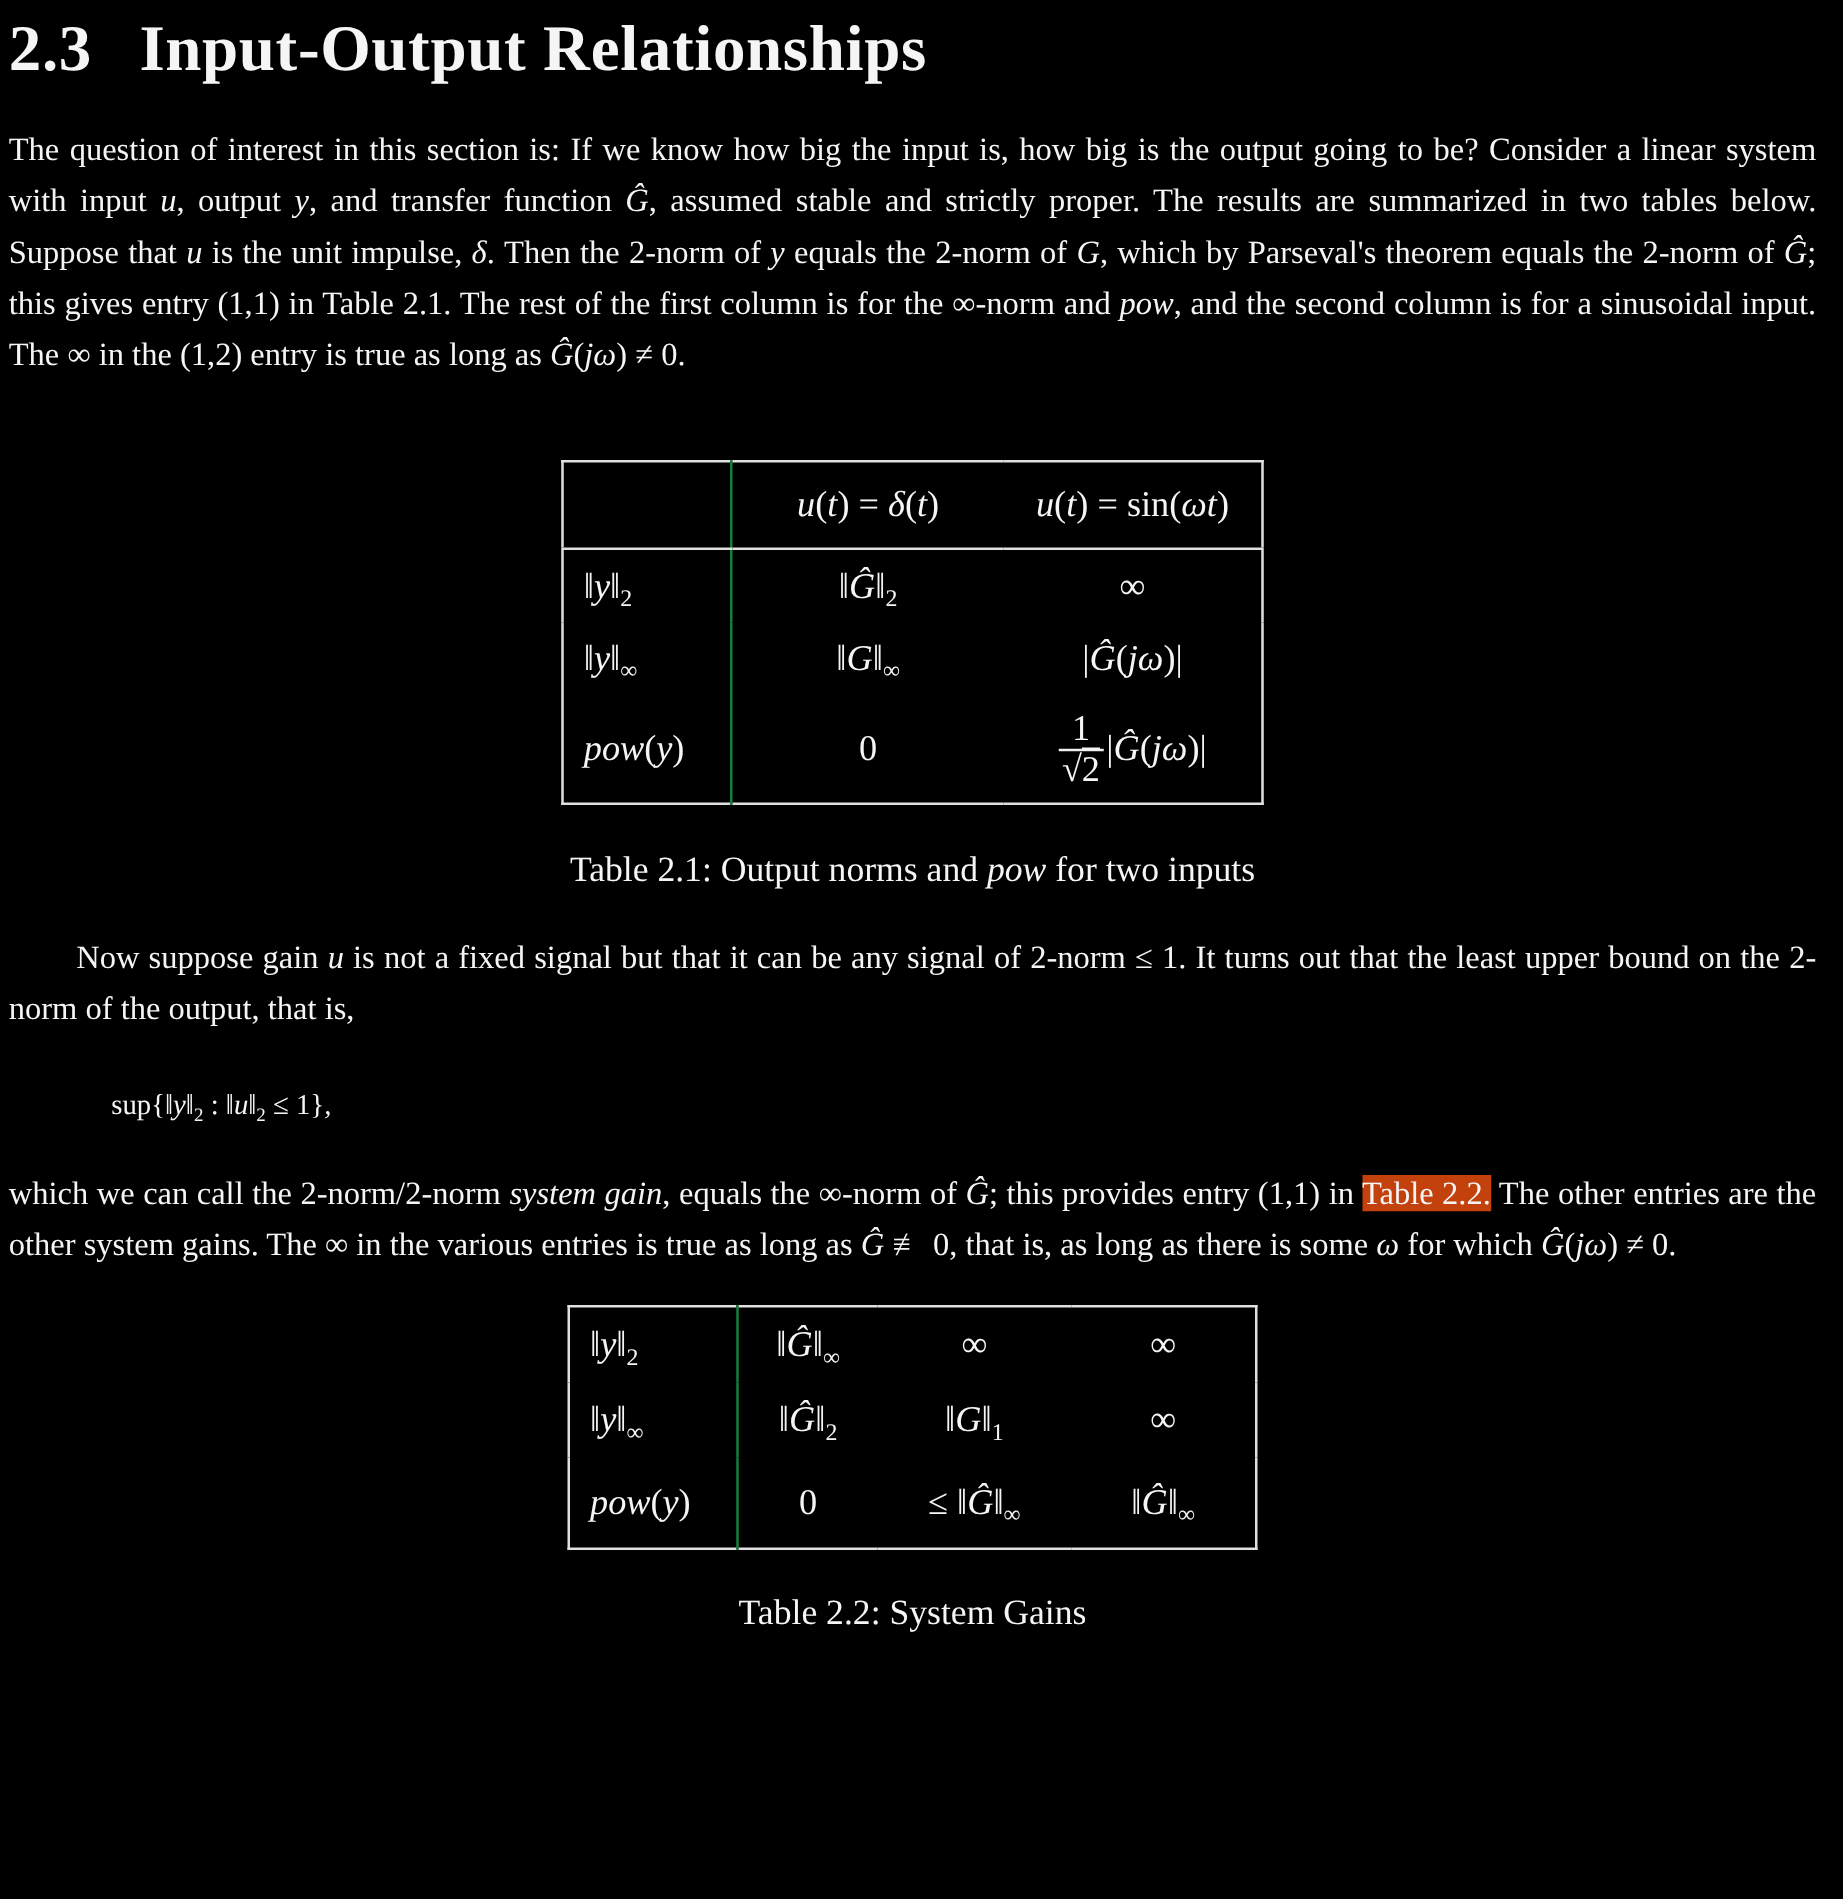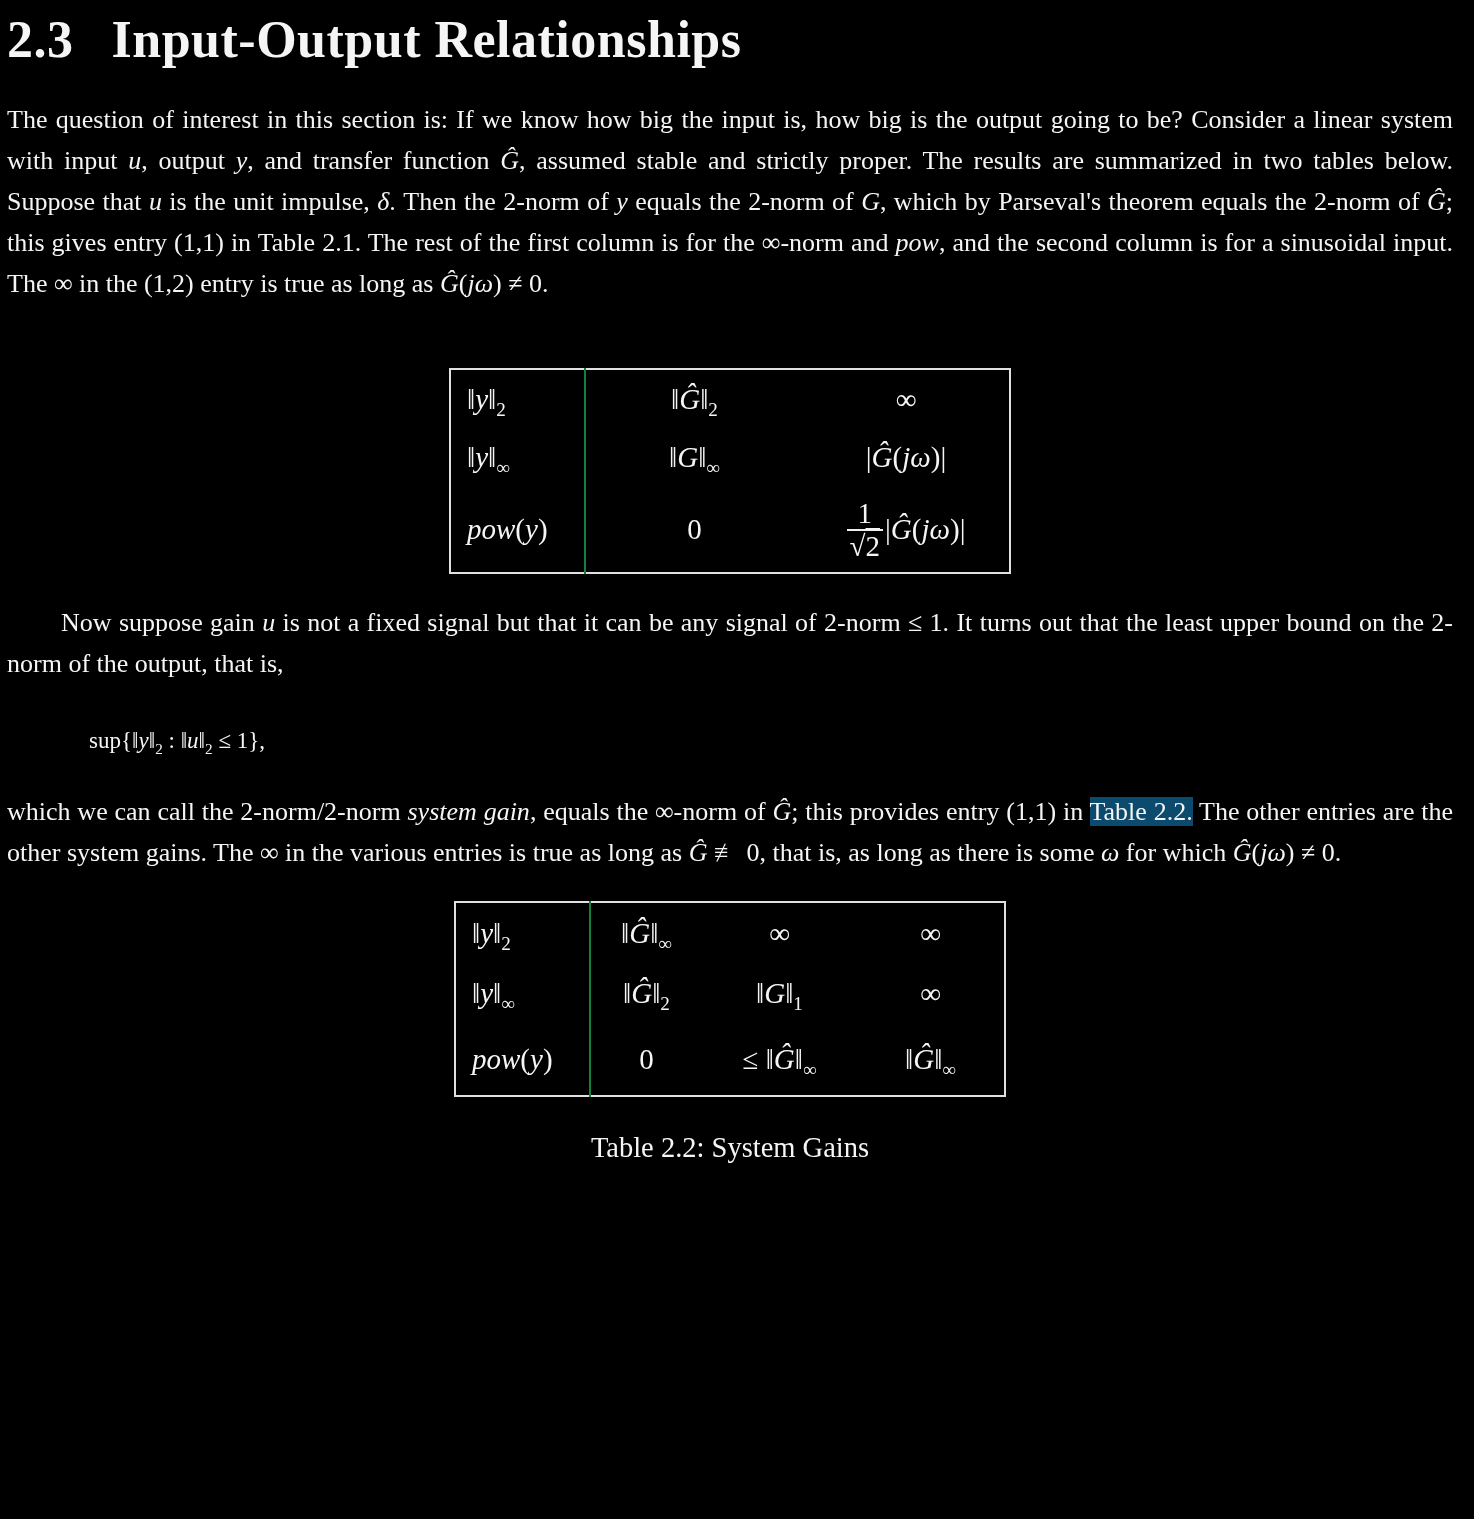--- a/index.html
+++ b/index.html
@@ -33,21 +33,21 @@
   .p3 { margin-top: 30px; }
 
   .formula {
     font-size: 23px;
     line-height: 41px;
     margin: 36px 0 0 82px;
   }
 
   .it { font-style: italic; }
   sub { font-size: 66%; line-height: 0; }
-  .hl { background: #0c4a6e; }
+  .hl { background: #c2410c; }
 
   .t21wrap { margin-top: 64px; }
   .t22wrap { margin-top: 28px; }
 
   .mtable {
     border-collapse: collapse;
     table-layout: fixed;
     margin: 0 auto;
     font-size: 29px;
     border: 2px solid #e0e0e0;
@@ -102,20 +102,25 @@
   <p class="body p1"><span>The question of interest in this section is: If we know how big the input is, how big is the output going to be? Consider a linear system with input </span><span class="it">u</span><span>, output </span><span class="it">y</span><span>, and transfer function </span><span class="it">Ĝ</span><span>, assumed stable and strictly proper. The results are summarized in two tables below. Suppose that </span><span class="it">u</span><span> is the unit impulse, </span><span class="it">δ</span><span>. Then the 2-norm of </span><span class="it">y</span><span> equals the 2-norm of </span><span class="it">G</span><span>, which by Parseval's theorem equals the 2-norm of </span><span class="it">Ĝ</span><span>; this gives entry (1,1) in Table 2.1. The rest of the first column is for the ∞-norm and </span><span class="it">pow</span><span>, and the second column is for a sinusoidal input. The ∞ in the (1,2) entry is true as long as </span><span class="it">Ĝ</span><span>(</span><span class="it">jω</span><span>) ≠ 0.</span></p>
 
   <div class="t21wrap">
     <table class="mtable t21">
       <colgroup>
           <col style="width:135px">
           <col style="width:218px">
           <col style="width:207px">
         </colgroup>
       <tbody>
+        <tr class="head">
+          <td class="lbl"></td>
+          <td><span class="it">u</span><span>(</span><span class="it">t</span><span>) = </span><span class="it">δ</span><span>(</span><span class="it">t</span><span>)</span></td>
+          <td><span class="it">u</span><span>(</span><span class="it">t</span><span>) = sin(</span><span class="it">ωt</span><span>)</span></td>
+        </tr>
         <tr class="r1">
           <td class="lbl"><span>‖</span><span class="it">y</span><span>‖</span><sub>2</sub></td>
           <td><span>‖</span><span class="it">Ĝ</span><span>‖</span><sub>2</sub></td>
           <td><span>∞</span></td>
         </tr>
         <tr class="r2">
           <td class="lbl"><span>‖</span><span class="it">y</span><span>‖</span><sub>∞</sub></td>
           <td><span>‖</span><span class="it">G</span><span>‖</span><sub>∞</sub></td>
           <td><span>|</span><span class="it">Ĝ</span><span>(</span><span class="it">jω</span><span>)|</span></td>
         </tr>
@@ -127,20 +132,21 @@
               <span class="frac">
                 <span class="num">1</span>
                 <span class="den"><span>√</span><span class="ovl">2</span></span>
               </span>
               <span><span>|</span><span class="it">Ĝ</span><span>(</span><span class="it">jω</span><span>)|</span></span>
             </span>
           </td>
         </tr>
       </tbody>
     </table>
+    <div class="caption cap21"><span>Table 2.1: Output norms and </span><span class="it">pow</span><span> for two inputs</span></div>
   </div>
 
   <p class="body p2"><span>Now suppose gain </span><span class="it">u</span><span> is not a fixed signal but that it can be any signal of 2-norm ≤ 1. It turns out that the least upper bound on the 2-norm of the output, that is,</span></p>
 
   <div class="formula"><span>sup{</span><span>‖</span><span class="it">y</span><span>‖</span><sub>2</sub><span> : </span><span>‖</span><span class="it">u</span><span>‖</span><sub>2</sub><span> ≤ 1},</span></div>
 
   <p class="body p3"><span><span>which we can call the 2-norm/2-norm </span><span class="it">system gain</span><span>, equals the ∞-norm of </span><span class="it">Ĝ</span><span>; this provides entry (1,1) in </span></span><span class="hl">Table 2.2.</span><span><span> The other entries are the other system gains. The ∞ in the various entries is true as long as </span><span class="it">Ĝ</span><span> ≢ 0, that is, as long as there is some </span><span class="it">ω</span><span> for which </span><span class="it">Ĝ</span><span>(</span><span class="it">jω</span><span>) ≠ 0.</span></span></p>
 
   <div class="t22wrap">
     <table class="mtable t22">

